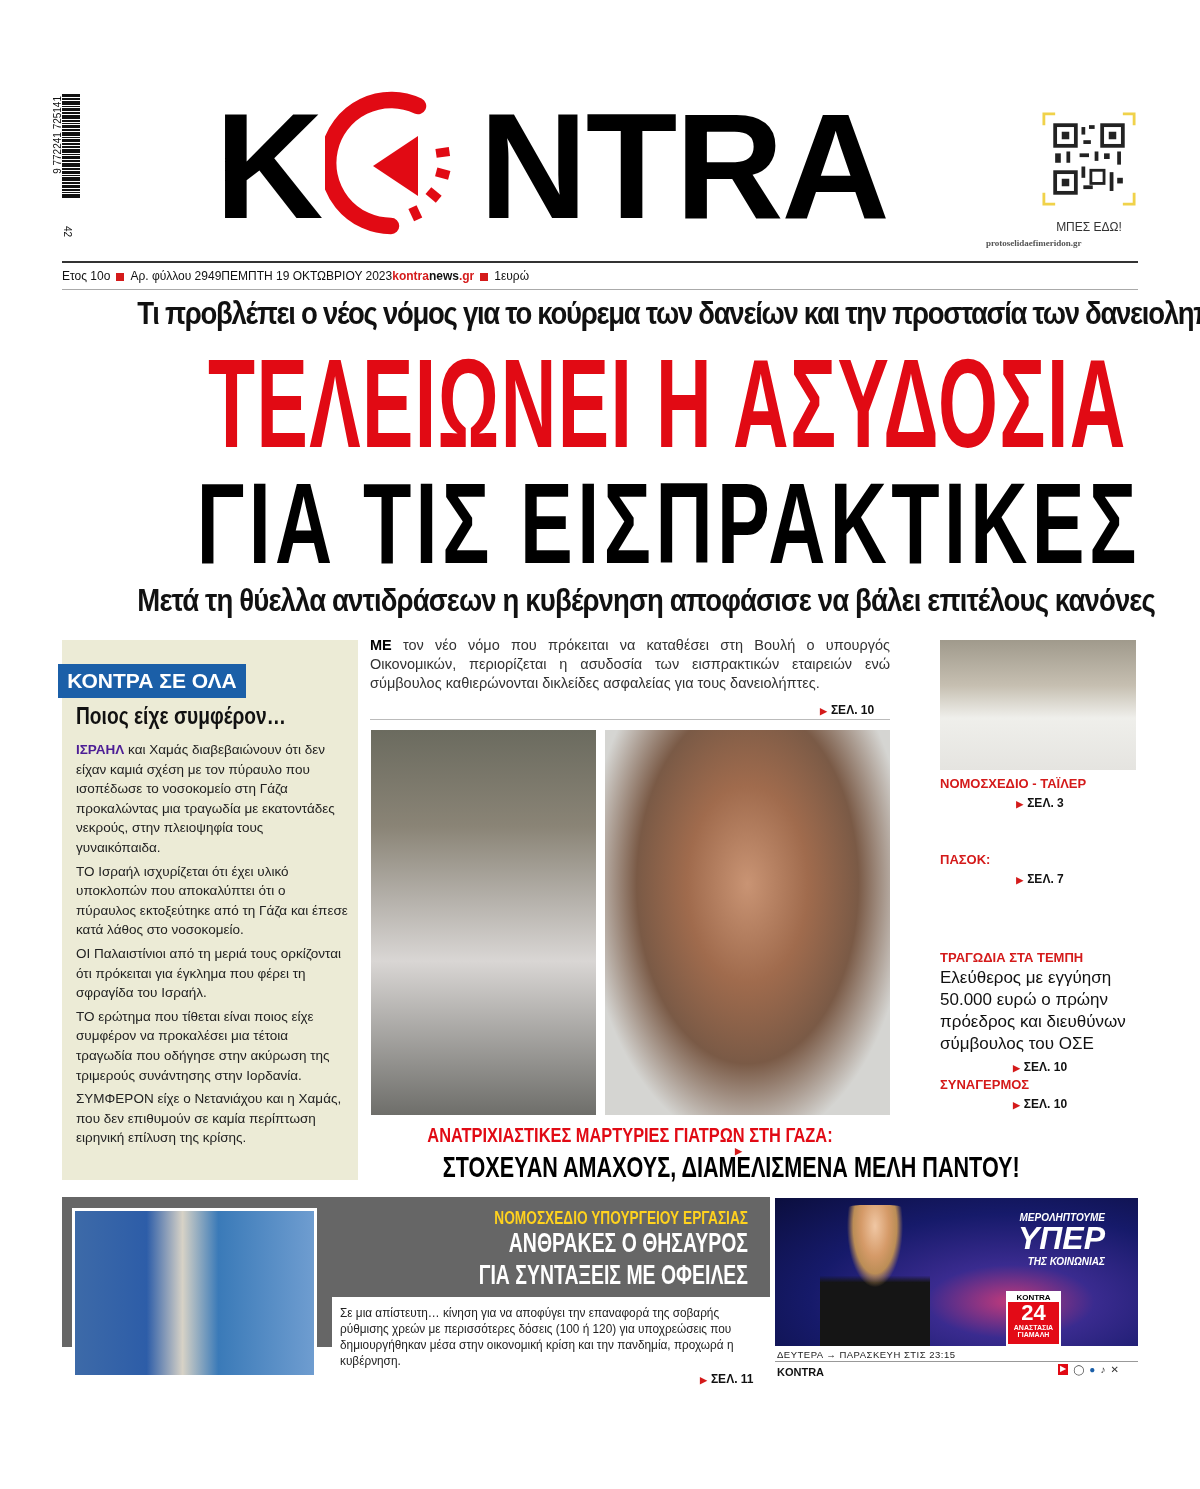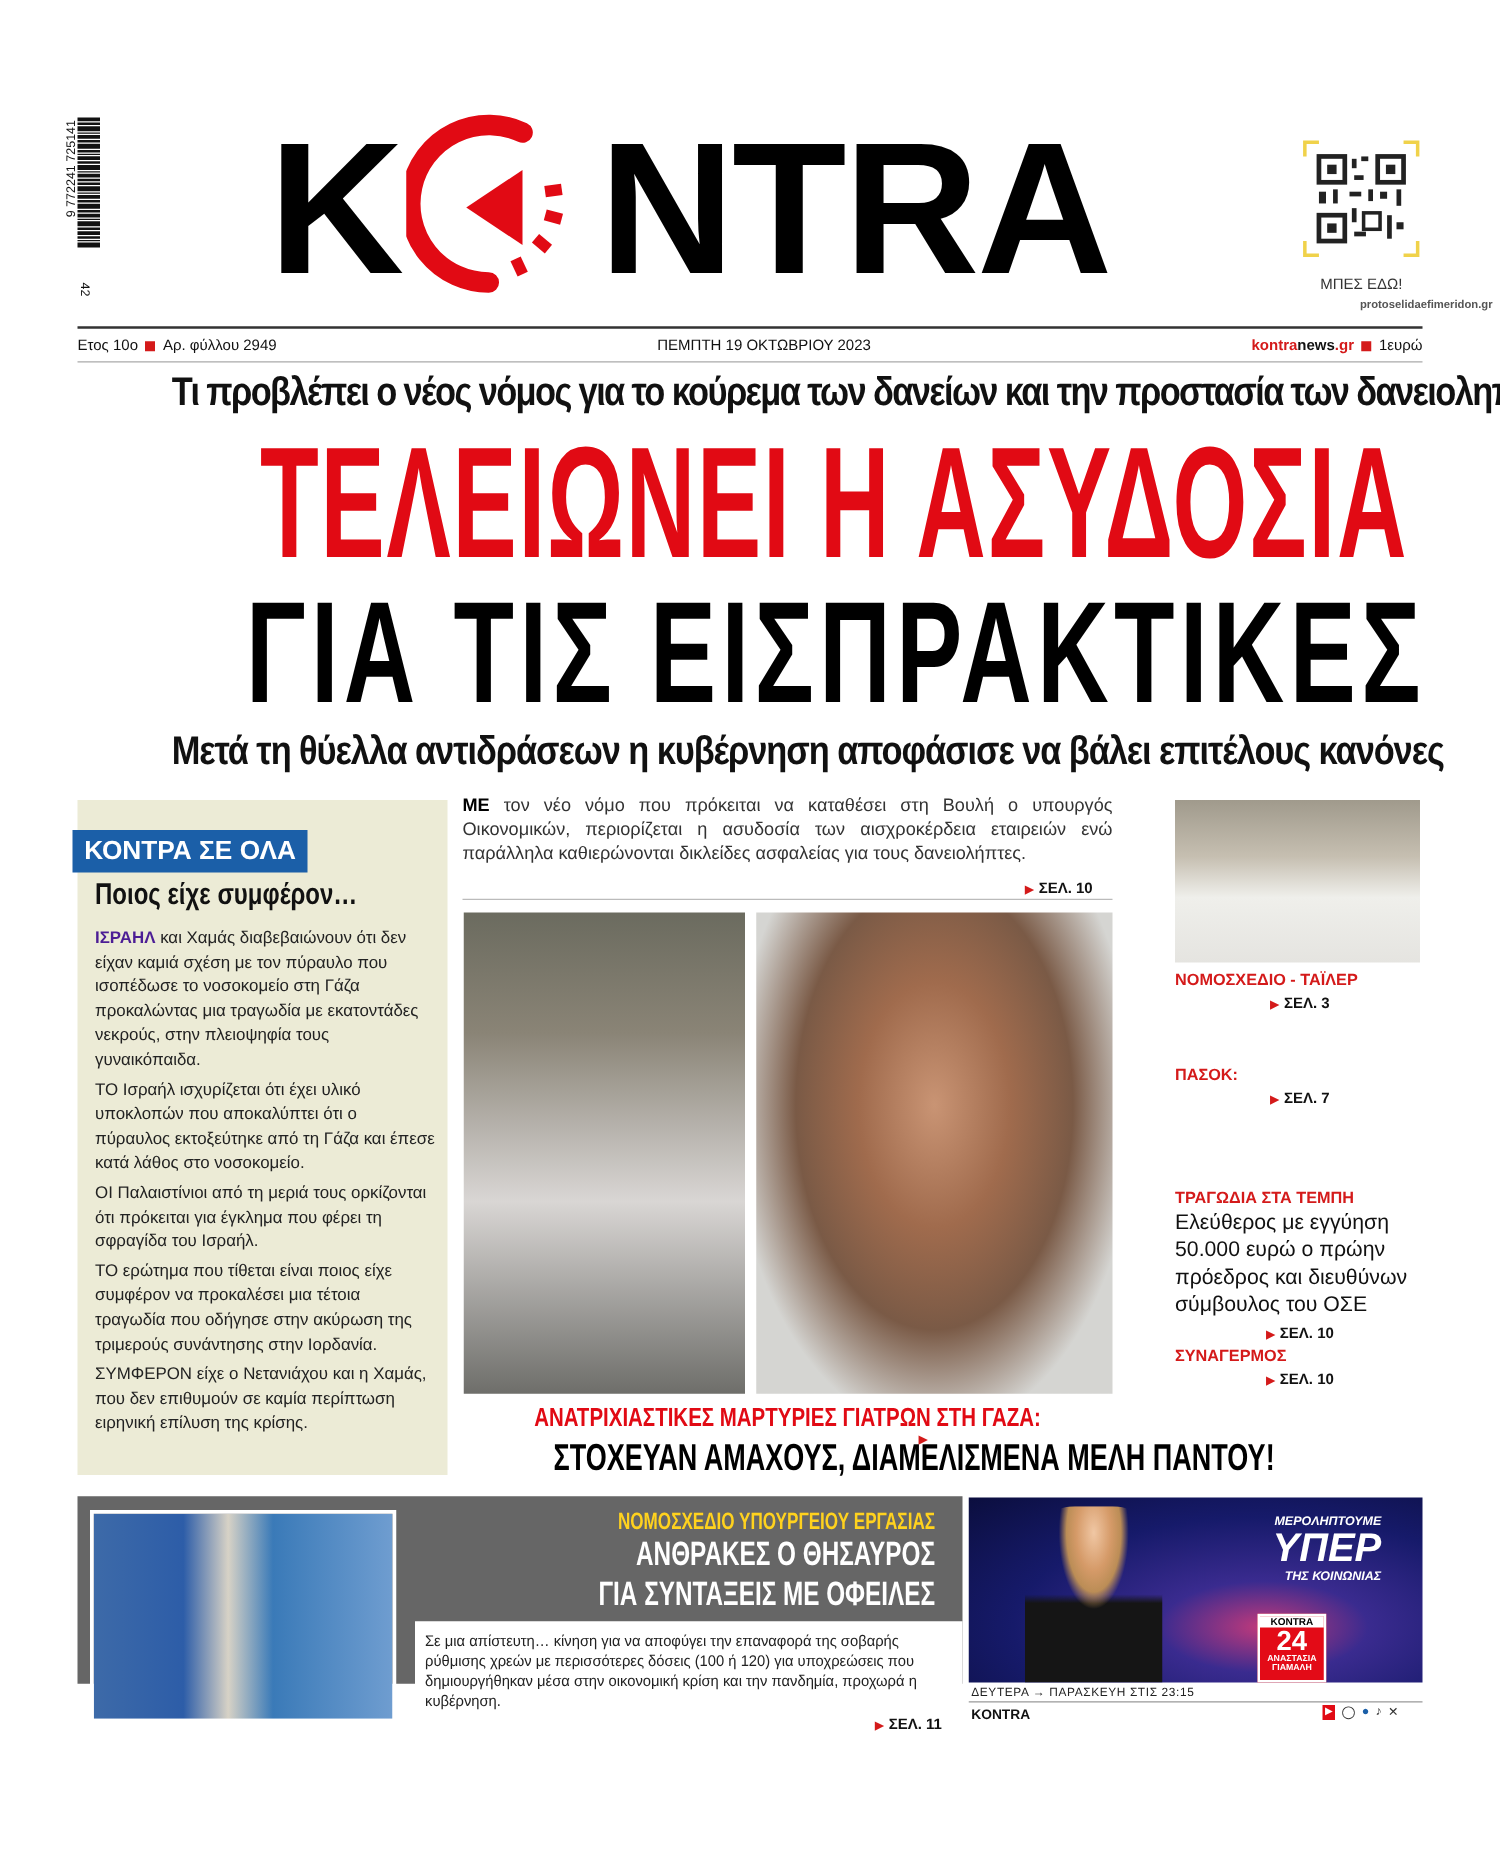--- a/index.html
+++ b/index.html
@@ -9,25 +9,25 @@
   
   .barcode { left: 62px; top: 94px; width: 18px; height: 140px; display: flex; flex-direction: column; gap: 1px; }
   .barcode span { display: block; background: #111; width: 18px; }
   .barcode-digits { left: 52px; top: 96px; font-size: 10px; writing-mode: vertical-rl; transform: rotate(180deg); font-family: "Liberation Sans", sans-serif; }
   .barcode-issue { left: 62px; top: 226px; font-size: 10px; writing-mode: vertical-rl; }
   .logo { left: 215px; top: 96px; height: 140px; display: flex; align-items: center; }
   .logo-text { font-family: "Liberation Sans", sans-serif; font-weight: bold; font-size: 150px; color: #000; letter-spacing: -2px; line-height: 1; }
   .logo-mark { width: 150px; height: 150px; margin: 0 4px; }
   .qr { left: 1042px; top: 112px; width: 94px; height: 94px; }
   .qr-caption { left: 1042px; top: 220px; width: 94px; text-align: center; font-size: 12px; color: #333; }
-  .qr-site { left: 1088px; top: 238px; font-size: 9px; color: #555; font-weight: bold; font-family: Liberation Sans, sans-serif; }
+  .qr-site { left: 986px; top: 238px; font-size: 9px; color: #555; font-weight: bold; font-family: Liberation Serif, serif; }
 
   .rule { left: 62px; width: 1076px; height: 2px; background: #333; }
   .rule-thin { left: 62px; width: 1076px; height: 1px; background: #aaa; }
-  .infobar { left: 62px; top: 266px; width: 1076px; height: 20px; font-size: 12px; display: flex; justify-content: space-between; align-items: center; }
+  .infobar { left: 62px; top: 266px; width: 1076px; height: 20px; font-size: 12px; display: flex; justify-content: flex-start; align-items: center; }
   .sq { display: inline-block; width: 8px; height: 8px; background: #d41a1a; margin: 0 6px; vertical-align: middle; }
   .site-red { color: #d41a1a; font-weight: bold; }
 
   
   .kicker { left: 62px; top: 295px; width: 1076px; text-align: center; font-size: 32px; font-weight: bold; letter-spacing: -1.5px; transform: scaleX(0.86); transform-origin: center top; white-space: nowrap; }
   .big-red { left: 40px; top: 340px; width: 1120px; text-align: center; font-size: 110px; font-weight: bold; color: #e10a14; line-height: 1; transform: scaleX(0.7) scaleY(1.15); transform-origin: center top; white-space: nowrap; letter-spacing: 2px; }
   .big-black { left: 40px; top: 465px; width: 1120px; text-align: center; font-size: 110px; font-weight: bold; color: #000; line-height: 1; transform: scaleX(0.72) scaleY(1.05); transform-origin: center top; white-space: nowrap; letter-spacing: 6px; }
   .deck { left: 62px; top: 582px; width: 1076px; text-align: center; font-size: 32px; font-weight: bold; transform: scaleX(0.86); transform-origin: center top; white-space: nowrap; letter-spacing: -1px; }
 
   
@@ -182,21 +182,21 @@
 <div class="abs section-tag">ΚΟΝΤΡΑ ΣΕ ΟΛΑ</div>
 <div class="abs left-title">Ποιος είχε συμφέρον…</div>
 <div class="abs left-body">
   <p><b>ΙΣΡΑΗΛ</b><span> και Χαμάς διαβεβαιώνουν ότι δεν είχαν καμιά σχέση με τον πύραυλο που ισοπέδωσε το νοσοκομείο στη Γάζα προκαλώντας μια τραγωδία με εκατοντάδες νεκρούς, στην πλειοψηφία τους γυναικόπαιδα.</span></p>
   <p>ΤΟ Ισραήλ ισχυρίζεται ότι έχει υλικό υποκλοπών που αποκαλύπτει ότι ο πύραυλος εκτοξεύτηκε από τη Γάζα και έπεσε κατά λάθος στο νοσοκομείο.</p>
   <p>ΟΙ Παλαιστίνιοι από τη μεριά τους ορκίζονται ότι πρόκειται για έγκλημα που φέρει τη σφραγίδα του Ισραήλ.</p>
   <p>ΤΟ ερώτημα που τίθεται είναι ποιος είχε συμφέρον να προκαλέσει μια τέτοια τραγωδία που οδήγησε στην ακύρωση της τριμερούς συνάντησης στην Ιορδανία.</p>
   <p>ΣΥΜΦΕΡΟΝ είχε ο Νετανιάχου και η Χαμάς, που δεν επιθυμούν σε καμία περίπτωση ειρηνική επίλυση της κρίσης.</p>
 </div>
 
-<div class="abs lede"><b>ΜΕ</b><span> τον νέο νόμο που πρόκειται να καταθέσει στη Βουλή ο υπουργός Οικονομικών, περιορίζεται η ασυδοσία των αισχροκέρδεια εταιρειών ενώ παράλληλα καθιερώνονται δικλείδες ασφαλείας για τους δανειολήπτες.</span></div>
+<div class="abs lede"><b>ΜΕ</b><span> τον νέο νόμο που πρόκειται να καταθέσει στη Βουλή ο υπουργός Οικονομικών, περιορίζεται η ασυδοσία των εισπρακτικών εταιρειών ενώ σύμβουλος καθιερώνονται δικλείδες ασφαλείας για τους δανειολήπτες.</span></div>
 <div class="abs lede-ref pg">ΣΕΛ. 10</div>
 <div class="abs lede-rule"></div>
 
 <div class="abs photo1"></div>
 <div class="abs photo2"></div>
 <div class="abs photo-ref">ΣΕΛ. 8-9, 10, 13, 14</div>
 <div class="abs gaza-kicker">ΑΝΑΤΡΙΧΙΑΣΤΙΚΕΣ ΜΑΡΤΥΡΙΕΣ ΓΙΑΤΡΩΝ ΣΤΗ ΓΑΖΑ:</div>
 <div class="abs gaza-head">ΣΤΟΧΕΥΑΝ ΑΜΑΧΟΥΣ, ΔΙΑΜΕΛΙΣΜΕΝΑ ΜΕΛΗ ΠΑΝΤΟΥ!</div>
 
 <div class="abs rphoto"></div>

